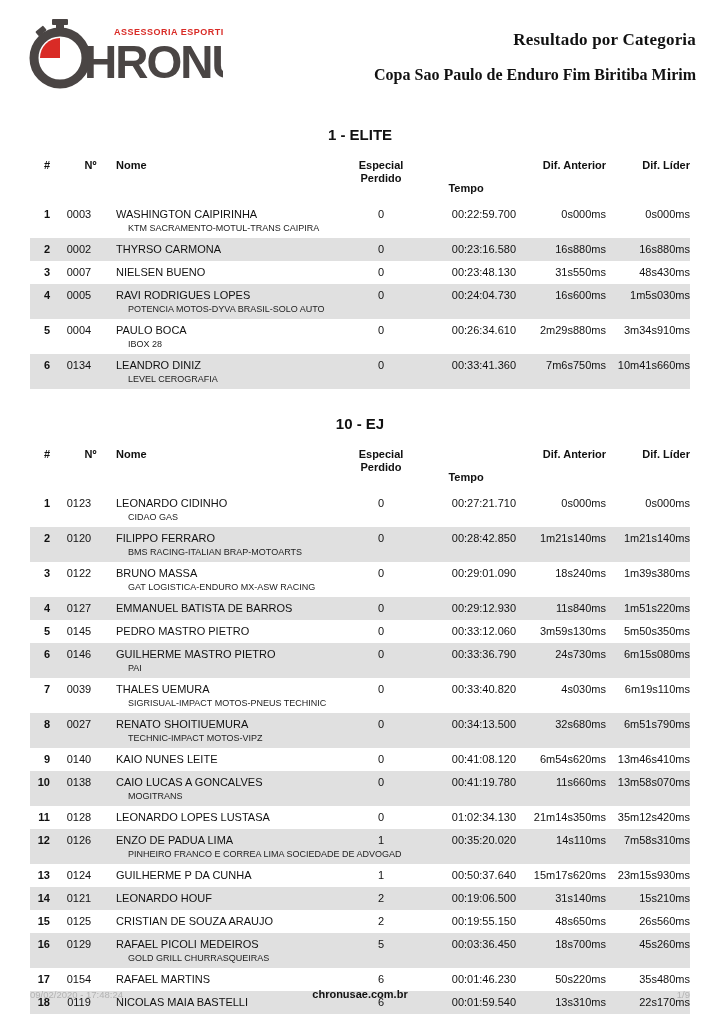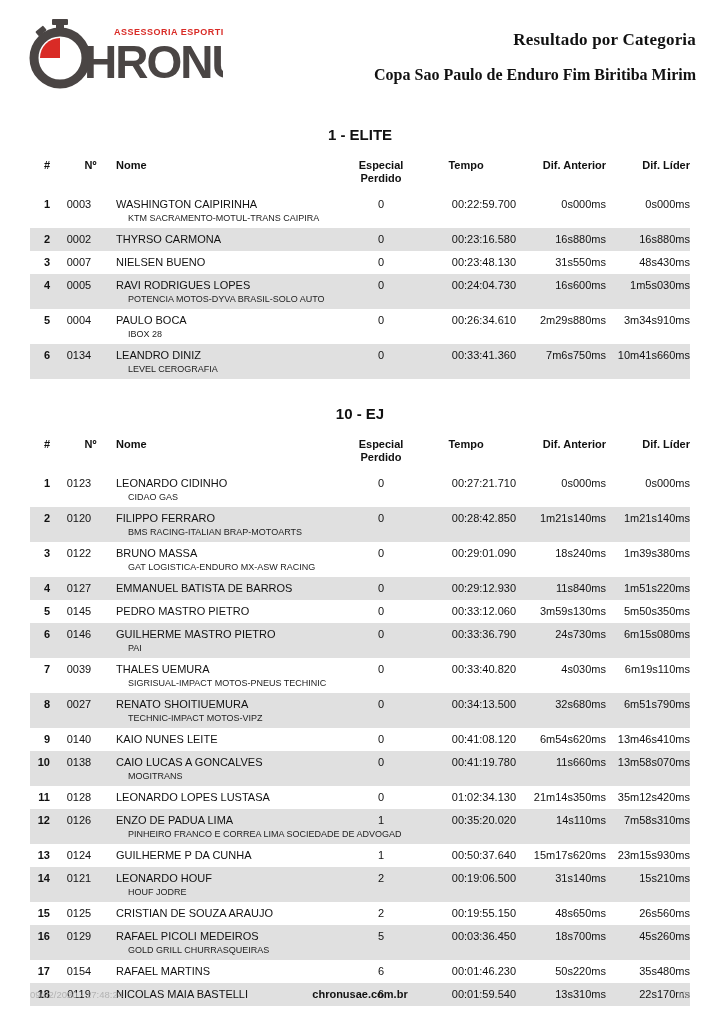--- a/index.html
+++ b/index.html
@@ -27,21 +27,21 @@
   .thead, .row {
     display:grid;
     grid-template-columns:20px 58px 1fr 70px 100px 90px 84px;
     align-items:start;
   }
   .thead { font-weight:bold; font-size:11px; line-height:13px; padding:2px 0 8px 0; }
   .thead .c-rank { text-align:right; }
   .thead .c-num  { text-align:center;padding-left:23px; }
   .thead .c-name { text-align:left; padding-left:8px; }
   .thead .c-esp  { text-align:center; }
-  .thead .c-tempo{ text-align:center; }
+  .thead .c-tempo{ text-align:center;margin-top:23px; }
   .thead .c-dant { text-align:right; }
   .thead .c-dlid { text-align:right; }
   .row { font-size:11px; line-height:15px; padding:4px 0 4px 0; }
   .row.shaded { background:#e0e0e0; }
   .cell.rank { text-align:right; font-weight:bold; }
   .cell.num  { text-align:center; }
   .cell.name { text-align:left; padding-left:8px; white-space:nowrap; }
   .cell.esp  { text-align:center; }
   .cell.tempo{ text-align:right; }
   .cell.danterior { text-align:right; }
@@ -323,21 +323,20 @@
   </div>
 
   <div class="row shaded">
     <div class="cell rank">14</div>
     <div class="cell num">0121</div>
     <div class="cell name">LEONARDO HOUF</div>
     <div class="cell esp">2</div>
     <div class="cell tempo">00:19:06.500</div>
     <div class="cell danterior">31s140ms</div>
     <div class="cell dlider">15s210ms</div>
-    <div class="team">HOUF JODRE</div>
   </div>
 
   <div class="row">
     <div class="cell rank">15</div>
     <div class="cell num">0125</div>
     <div class="cell name">CRISTIAN DE SOUZA ARAUJO</div>
     <div class="cell esp">2</div>
     <div class="cell tempo">00:19:55.150</div>
     <div class="cell danterior">48s650ms</div>
     <div class="cell dlider">26s560ms</div>

